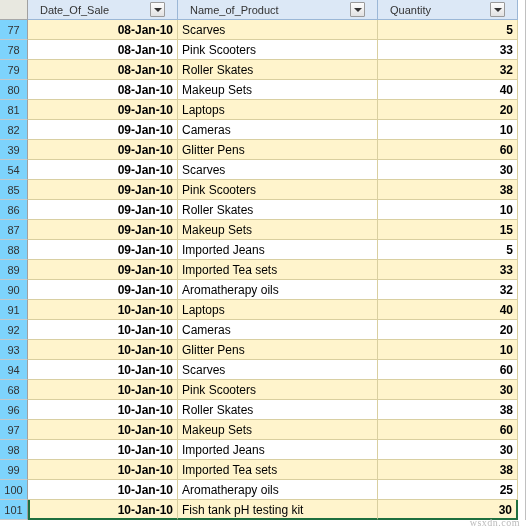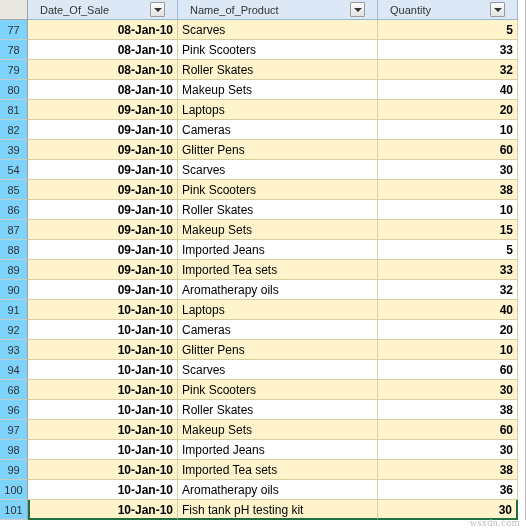--- a/index.html
+++ b/index.html
@@ -153,18 +153,18 @@
     <div class="row band"><div class="cell c0 num">10-Jan-10</div><div class="cell c1">Pink Scooters</div><div class="cell c2 num">30</div></div>
     <div class="rowhdr">96</div>
     <div class="row noband"><div class="cell c0 num">10-Jan-10</div><div class="cell c1">Roller Skates</div><div class="cell c2 num">38</div></div>
     <div class="rowhdr">97</div>
     <div class="row band"><div class="cell c0 num">10-Jan-10</div><div class="cell c1">Makeup Sets</div><div class="cell c2 num">60</div></div>
     <div class="rowhdr">98</div>
     <div class="row noband"><div class="cell c0 num">10-Jan-10</div><div class="cell c1">Imported Jeans</div><div class="cell c2 num">30</div></div>
     <div class="rowhdr">99</div>
     <div class="row band"><div class="cell c0 num">10-Jan-10</div><div class="cell c1">Imported Tea sets</div><div class="cell c2 num">38</div></div>
     <div class="rowhdr">100</div>
-    <div class="row noband"><div class="cell c0 num">10-Jan-10</div><div class="cell c1">Aromatherapy oils</div><div class="cell c2 num">36</div></div>
+    <div class="row noband"><div class="cell c0 num">10-Jan-10</div><div class="cell c1">Aromatherapy oils</div><div class="cell c2 num">25</div></div>
     <div class="rowhdr">101</div>
     <div class="row band sel"><div class="cell c0 num">10-Jan-10</div><div class="cell c1">Fish tank pH testing kit</div><div class="cell c2 num">30</div></div>
   </div>
 
 <div class="watermark">wsxdn.com</div>
 
 </body></html>

